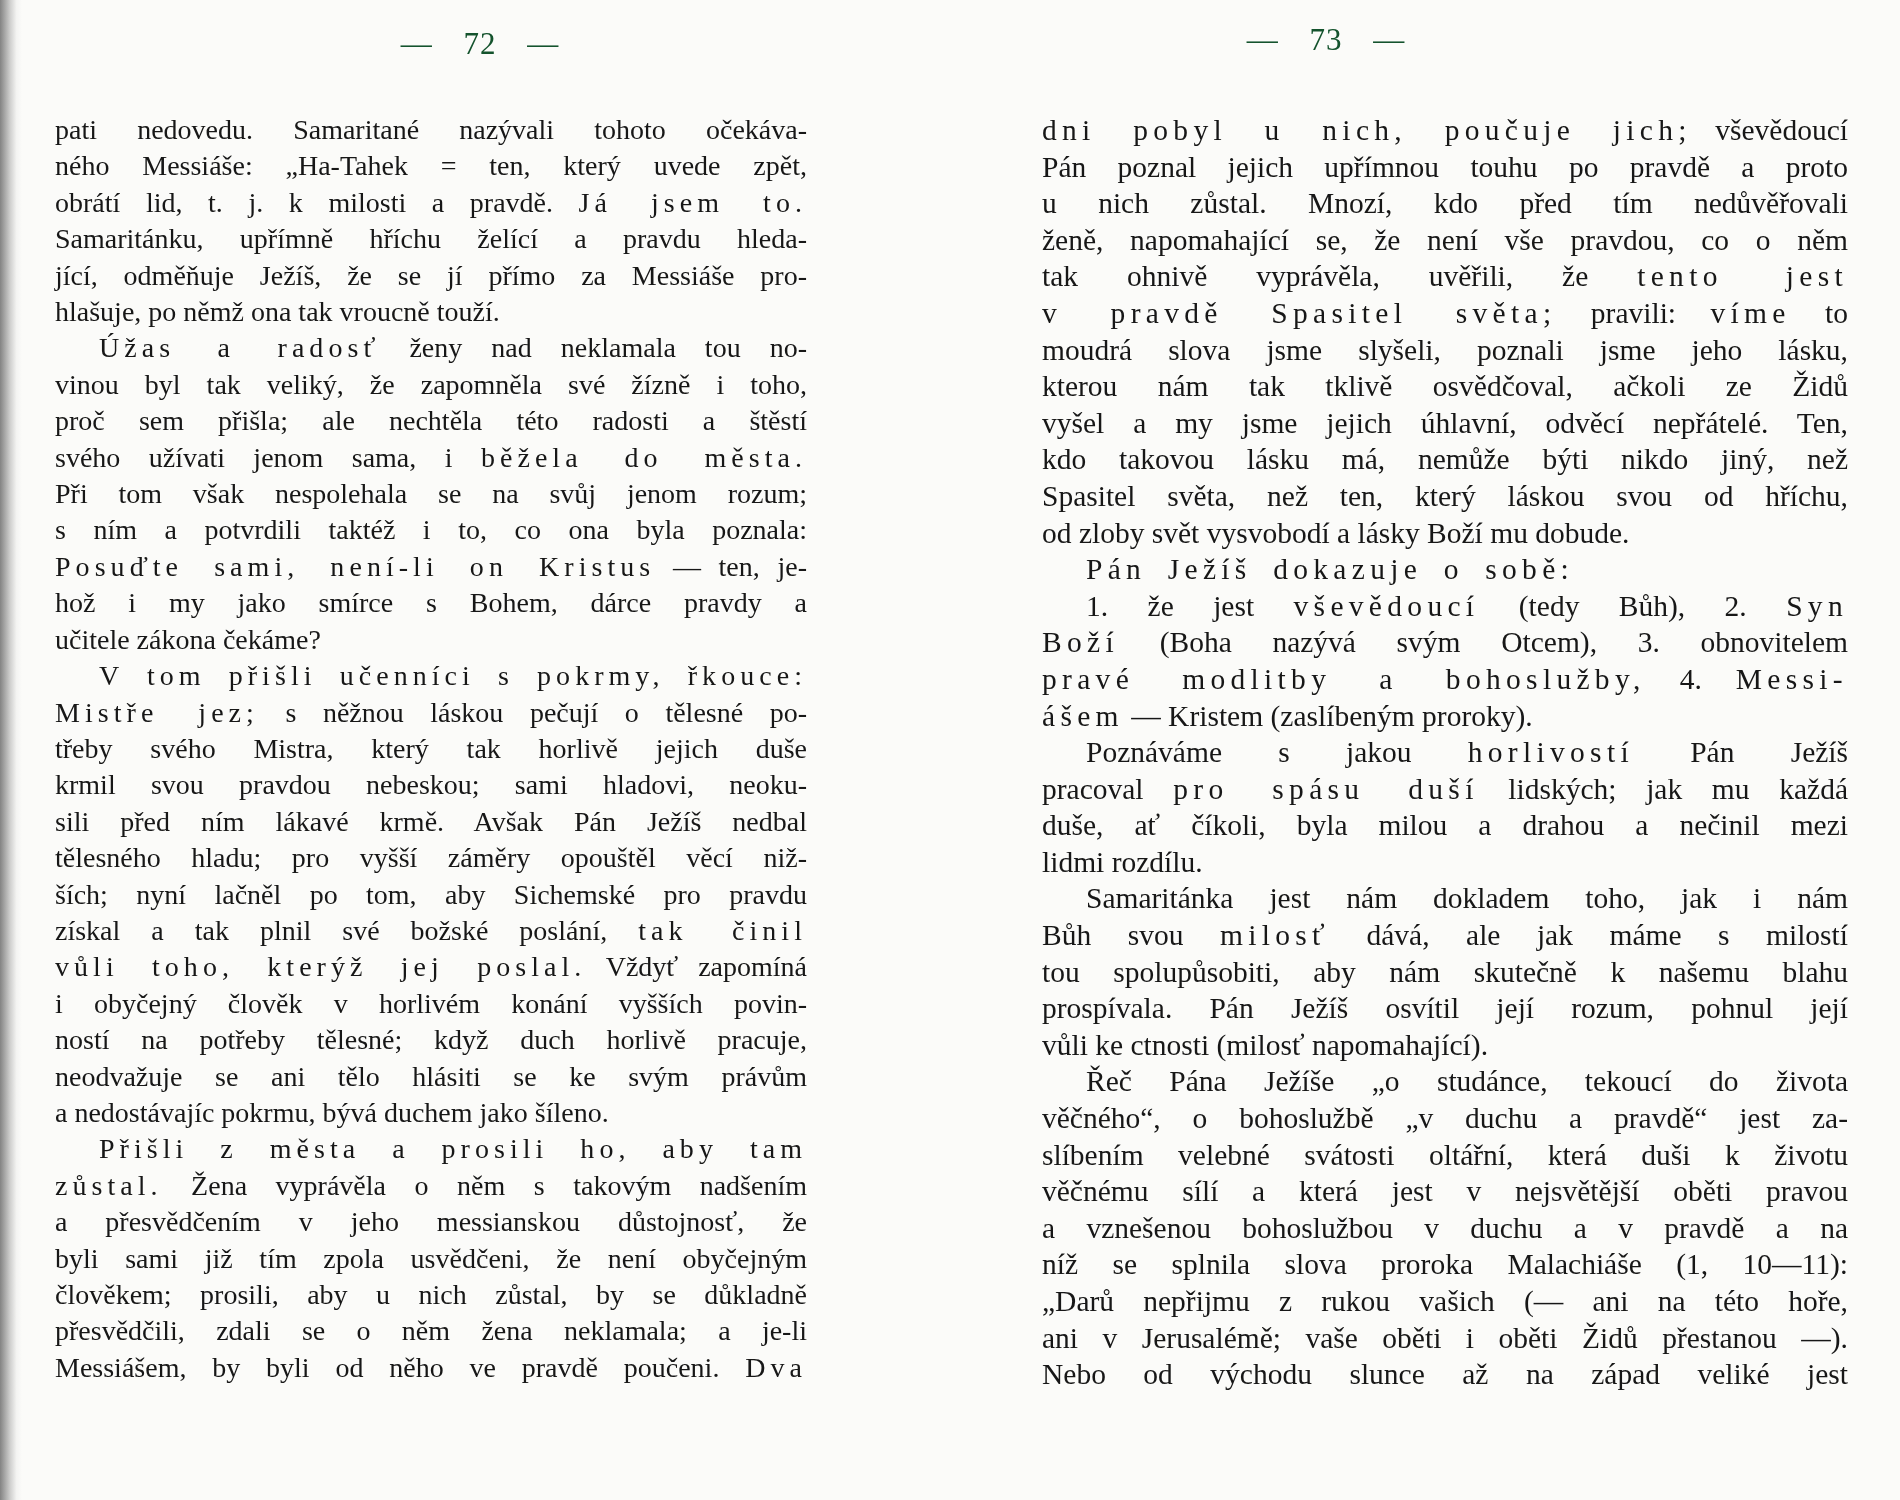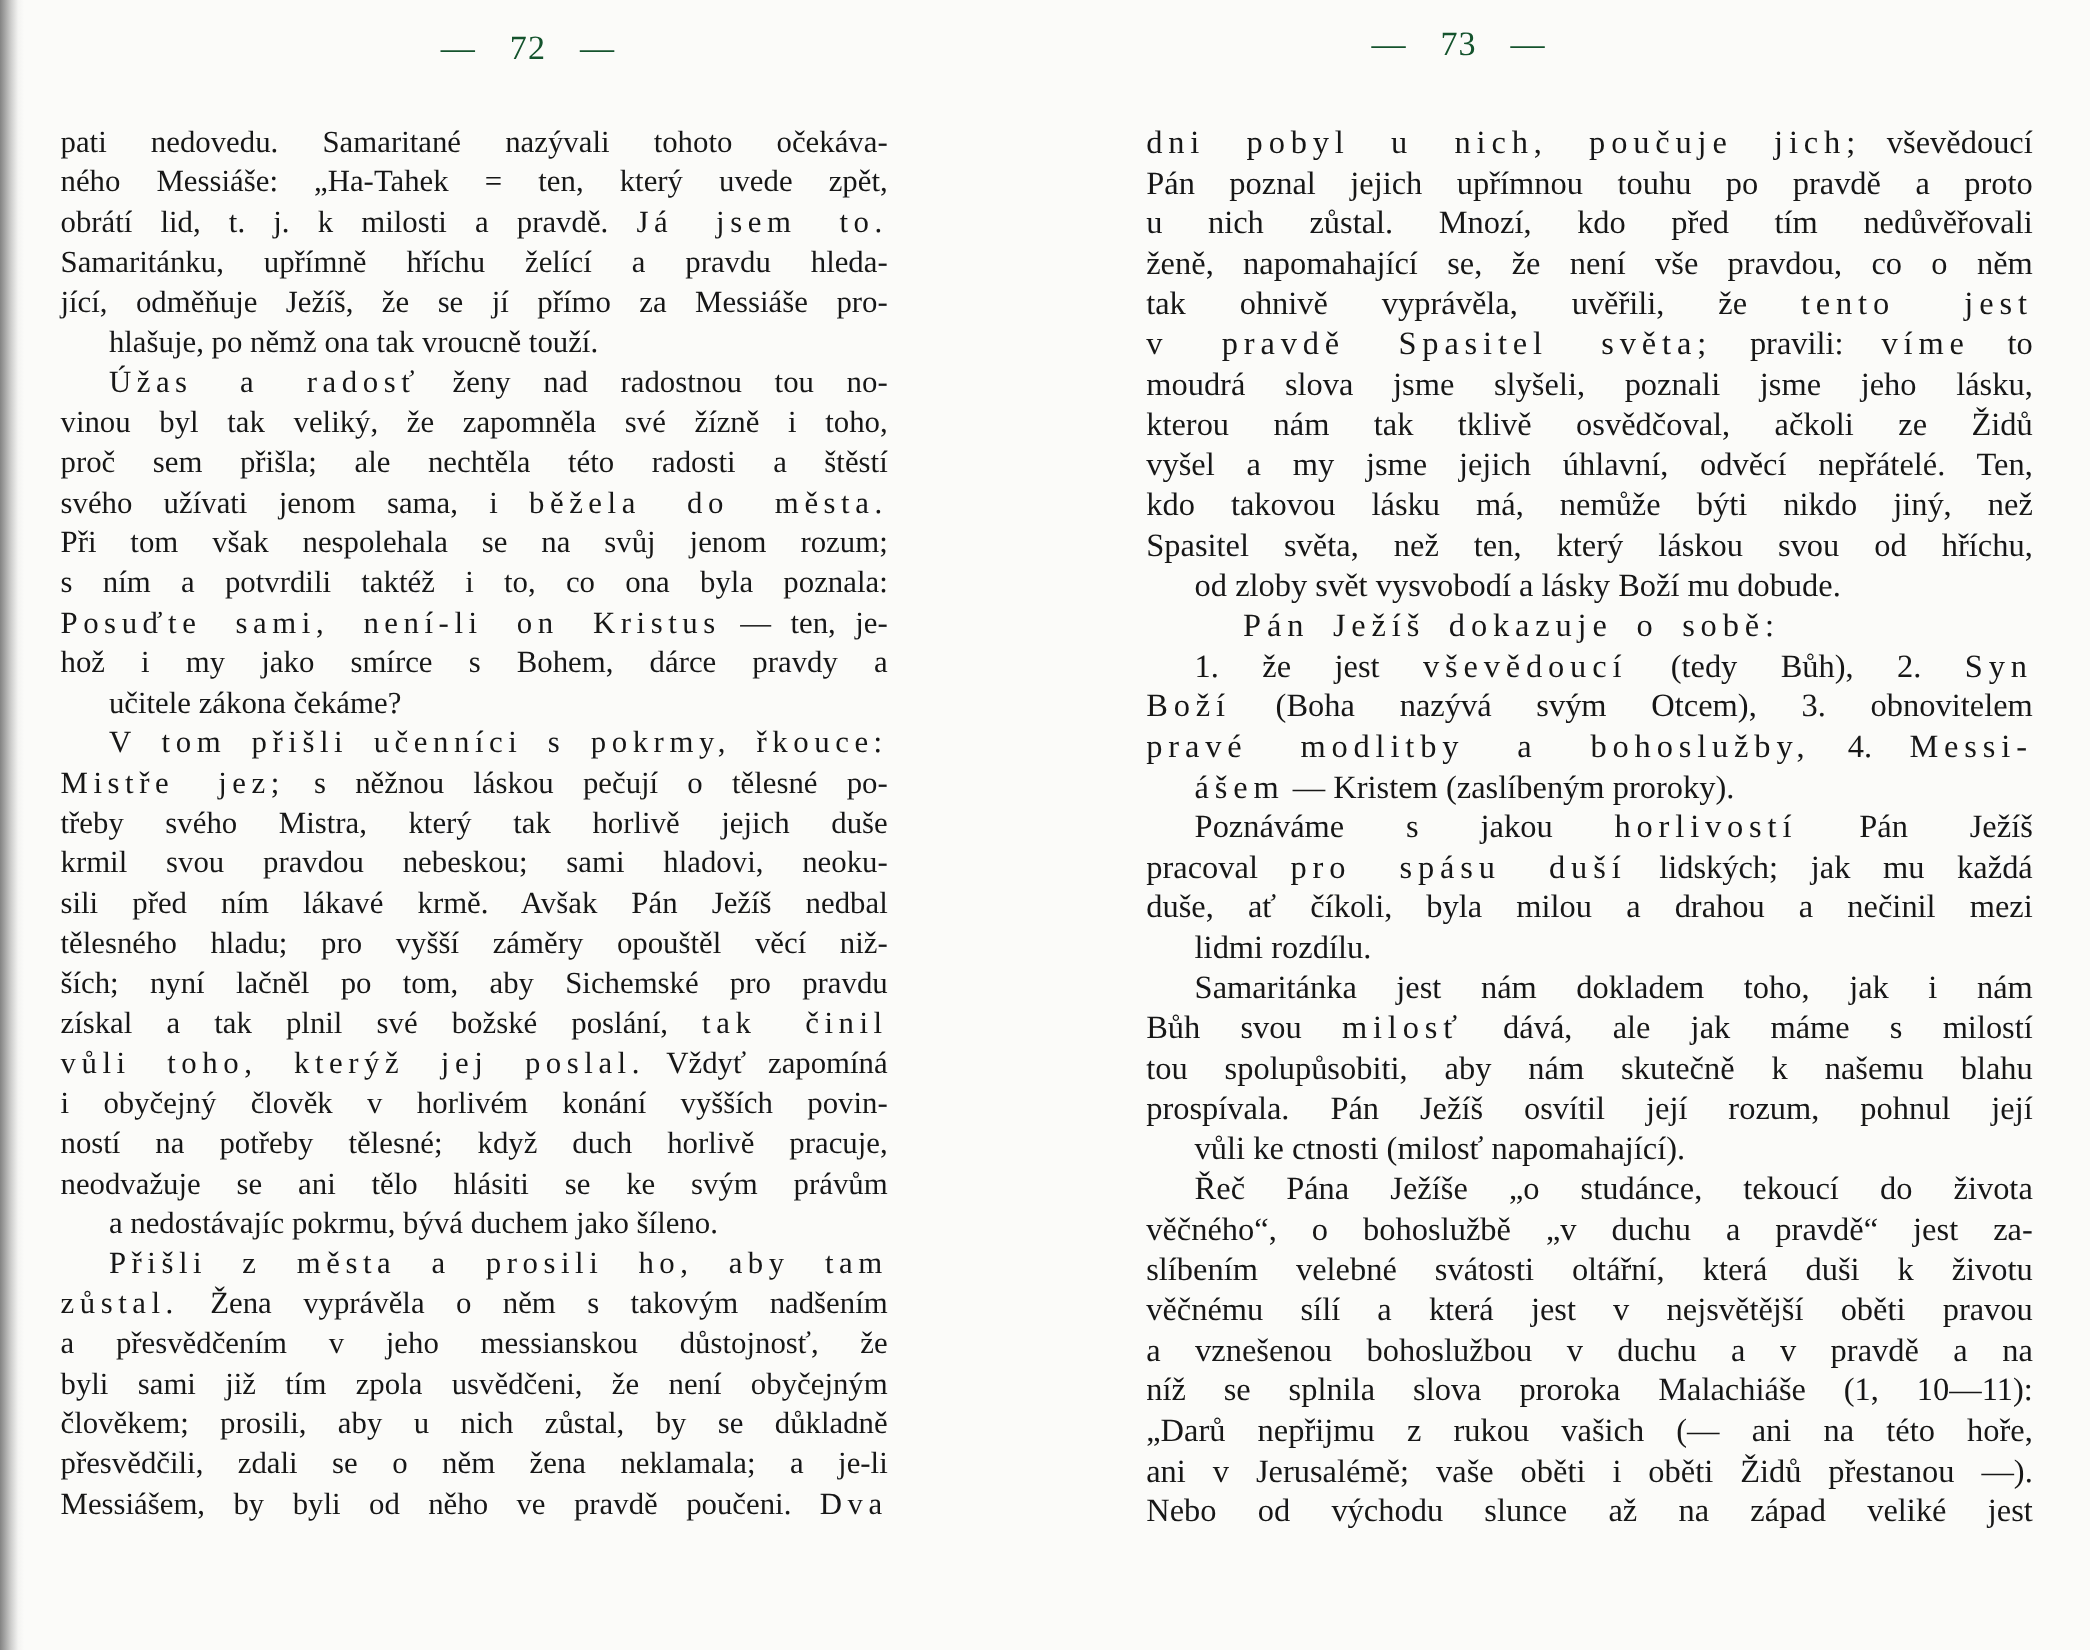--- a/index.html
+++ b/index.html
@@ -35,21 +35,21 @@
     position: absolute;
     top: 112px;
   }
   #col72 { left: 55px;  width: 752px; font-size: 28px;   line-height: 36.4px; }
   #col73 { left: 1042px; width: 806px; font-size: 29.5px; line-height: 36.6px; }
   .line {
     text-align: justify;
     text-align-last: justify;
     text-justify: inter-word;
   }
-  .line.end { text-align-last: left; margin-left: 44px; }
+  .line.end { text-align-last: left; }
   .line.ind { text-indent: 44px; }
   .sp { letter-spacing: 0.18em; word-spacing: 0.30em; }
 </style>
 </head>
 <body>
 
 <div class="scan-edge"></div>
 
 <div class="book-spread">
 
@@ -57,21 +57,21 @@
 
   <div id="h73" class="pg-header">— 73 —</div>
 
   <div id="col72" class="col">
       <div class="line"><span class="n">pati nedovedu. Samaritané nazývali tohoto očekáva-</span></div>
       <div class="line"><span class="n">ného Messiáše: „Ha-Tahek = ten, který uvede zpět,</span></div>
       <div class="line"><span class="n">obrátí lid, t. j. k milosti a pravdě. </span><span class="sp">Já jsem to.</span></div>
       <div class="line"><span class="n">Samaritánku, upřímně hříchu želící a pravdu hleda-</span></div>
       <div class="line"><span class="n">jící, odměňuje Ježíš, že se jí přímo za Messiáše pro-</span></div>
       <div class="line end"><span class="n">hlašuje, po němž ona tak vroucně touží.</span></div>
-      <div class="line ind"><span class="sp">Úžas a radosť</span><span class="n"> ženy nad radostnou tou no-</span></div>
+      <div class="line ind"><span class="sp">Úžas a radosť</span><span class="n"> ženy nad neklamala tou no-</span></div>
       <div class="line"><span class="n">vinou byl tak veliký, že zapomněla své žízně i toho,</span></div>
       <div class="line"><span class="n">proč sem přišla; ale nechtěla této radosti a štěstí</span></div>
       <div class="line"><span class="n">svého užívati jenom sama, i </span><span class="sp">běžela do města.</span></div>
       <div class="line"><span class="n">Při tom však nespolehala se na svůj jenom rozum;</span></div>
       <div class="line"><span class="n">s ním a potvrdili taktéž i to, co ona byla poznala:</span></div>
       <div class="line"><span class="sp">Posuďte sami, není-li on Kristus</span><span class="n"> — ten, je-</span></div>
       <div class="line"><span class="n">hož i my jako smírce s Bohem, dárce pravdy a</span></div>
       <div class="line end"><span class="n">učitele zákona čekáme?</span></div>
       <div class="line ind"><span class="sp">V tom přišli učenníci s pokrmy, řkouce:</span></div>
       <div class="line"><span class="sp">Mistře jez;</span><span class="n"> s něžnou láskou pečují o tělesné po-</span></div>

